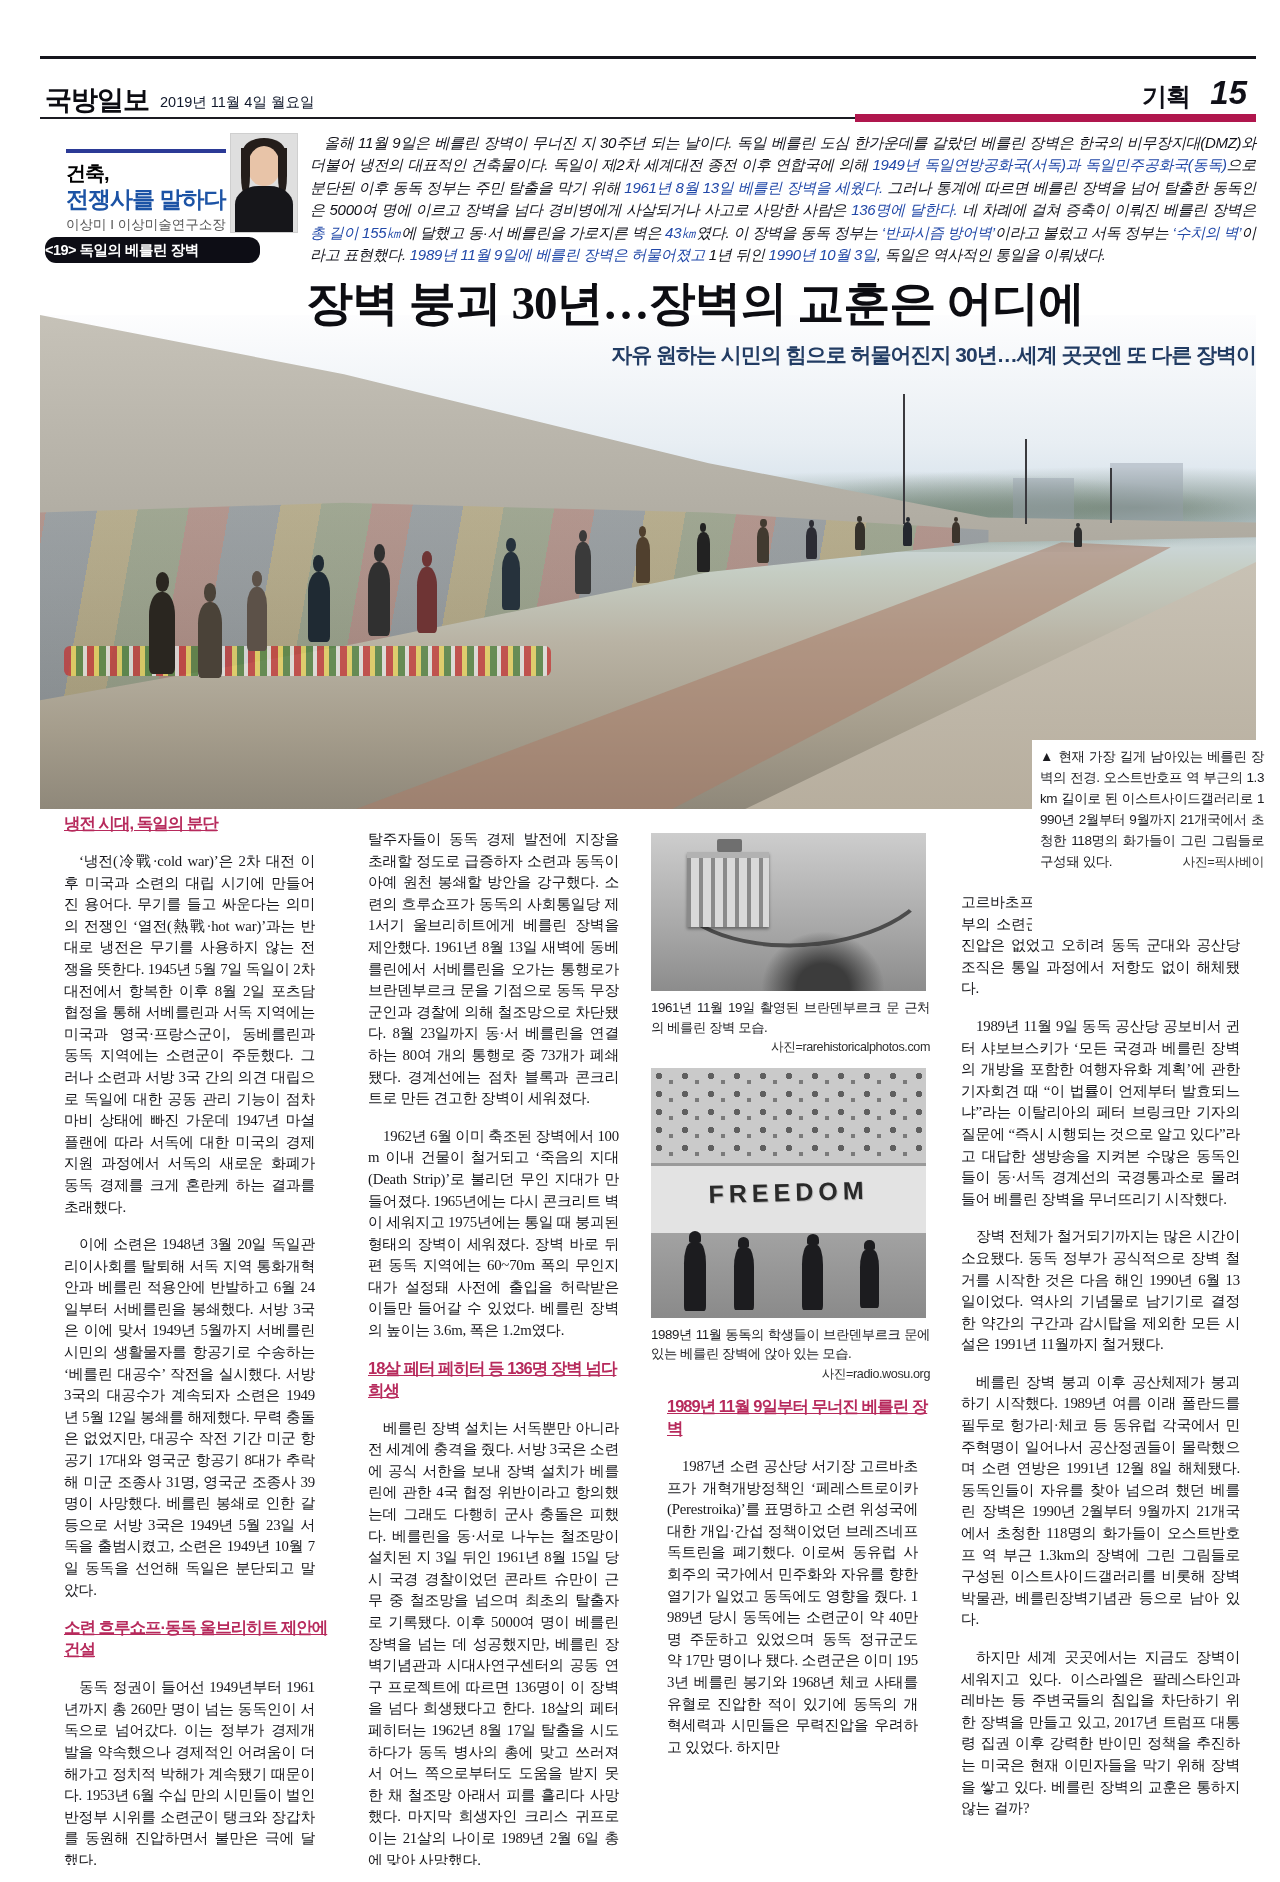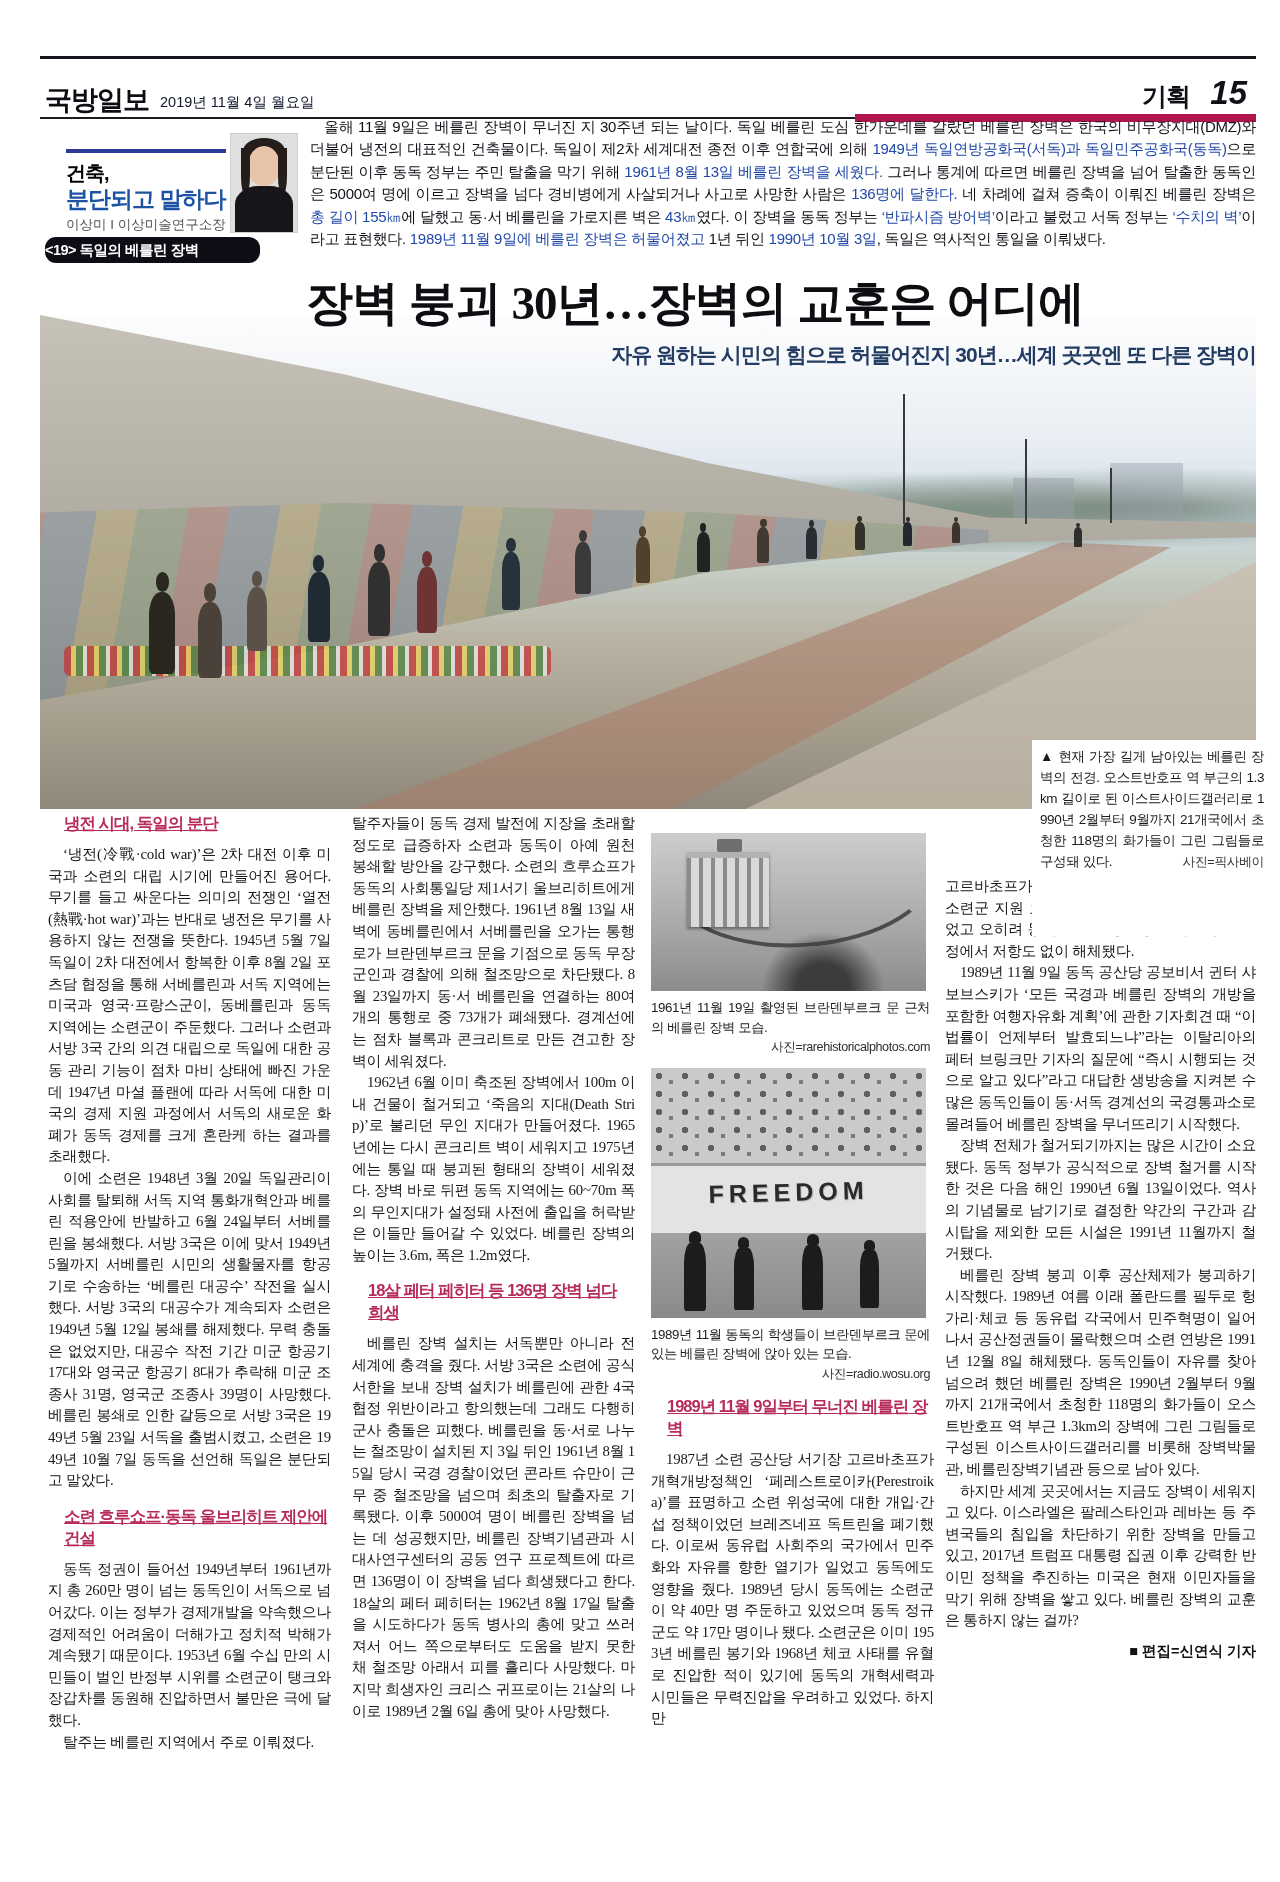--- a/index.html
+++ b/index.html
@@ -24,22 +24,22 @@
   .series-photo{left:230px;top:133px;width:66px;height:98px;background:#dfdfdf;overflow:hidden;border:1px solid #cfcfcf;}
   .sp-head{position:absolute;left:17px;top:12px;width:32px;height:40px;border-radius:50% 50% 46% 46%;background:#e8c4a8;}
   .sp-hair{position:absolute;left:12px;top:4px;width:42px;height:26px;border-radius:50% 50% 0 0;background:#241d1a;}
   .sp-hair2{position:absolute;left:10px;top:14px;width:9px;height:46px;background:#241d1a;border-radius:0 0 40% 40%;}
   .sp-hair3{position:absolute;left:47px;top:14px;width:9px;height:46px;background:#241d1a;border-radius:0 0 40% 40%;}
   .sp-body{position:absolute;left:4px;top:52px;width:58px;height:46px;background:#16161a;border-radius:40% 40% 0 0;}
   .episode-bar{left:45px;top:237px;width:215px;height:26px;background:#0d0d15;border-radius:11px;
                color:#fff;font-size:14.5px;font-weight:bold;line-height:26px;text-align:left;letter-spacing:-0.5px;}
 
   
-  .intro{left:310px;top:116px;width:946px;height:138px;font-size:15px;line-height:22.4px;
-         color:#101018;text-align:justify;word-break:break-all;text-indent:14px;letter-spacing:-0.3px;}
+  .intro{left:310px;top:132px;width:946px;height:138px;font-size:15px;line-height:22.4px;
+         color:#101018;text-align:justify;word-break:break-all;text-indent:14px;letter-spacing:-0.3px;font-style:italic;}
   .intro .blue{color:#2148a8;}
 
   
   .headline{left:180px;top:272px;width:1030px;text-align:center;font-family:"Liberation Serif","DejaVu Serif",serif;
             font-size:47px;font-weight:bold;color:#0d0d12;letter-spacing:-1px;z-index:6;}
   .subheadline{left:240px;top:341px;width:1016px;text-align:right;font-size:21px;font-weight:bold;
                color:#223c63;letter-spacing:-1px;z-index:6;}
 
   
   .hero{left:40px;top:315px;width:1216px;height:494px;overflow:hidden;background:linear-gradient(180deg,#fdfdfe 0%,#e8eef3 26%,#cfdde8 42%,#c5cdc3 52%,#b9b3a4 66%,#a59d8c 84%,#8f887a 100%);}
@@ -66,21 +66,21 @@
         font-size:13.5px;line-height:21px;color:#1b1b1f;text-align:justify;word-break:break-all;letter-spacing:-0.4px;z-index:8;}
   .hero-caption .credit{float:right;color:#333;font-size:12.8px;}
 
   
   .col{position:absolute;width:283px;overflow:hidden;}
   #col1{left:48px;top:813px;height:1052px;}
   #col2{left:352px;top:813px;height:1052px;}
   #col3-wrap{left:651px;top:833px;width:283px;height:1032px;}
   #col4{left:945px;top:876px;width:311px;height:944px;}
   .sec-heading{font-size:16.5px;font-weight:bold;color:#b72a5c;letter-spacing:-1px;margin:0 0 9px 16px;text-decoration:underline;}
-  .col p.body-p, #col3-wrap p.body-p{margin:0;font-family:"Liberation Serif","DejaVu Serif",serif;
+  .col p.body-p, #col3-wrap p.body-p{margin:16px;font-family:"Liberation Serif","DejaVu Serif",serif;
         font-size:14.8px;line-height:21.6px;color:#17171b;text-align:justify;word-break:break-all;text-indent:15px;letter-spacing:-0.2px;}
   p.body-p.cont{text-indent:0;}
   .gap-heading{margin-top:14px !important;}
 
   
   .inset{position:relative;width:275px;overflow:hidden;background:#b5b5b5;}
   #photo1{height:158px;background:linear-gradient(180deg,#cdcdcd 0%,#a8a8a8 60%,#8c8c8c 100%);}
   #photo1 .gate{position:absolute;left:13%;top:12%;width:30%;height:44%;background:#d9d9d9;
         border-top:6px solid #b2b2b2;box-shadow:0 2px 3px rgba(0,0,0,.4);
         background-image:repeating-linear-gradient(90deg,#8a8a8a 0 4px,transparent 4px 12px);}
@@ -112,21 +112,21 @@
   <div class="abs top-rule"></div>
   <div class="abs masthead">국방일보</div>
   <div class="abs issue-date">2019년 11월 4일 월요일</div>
   <div class="abs section-name">기획</div>
   <div class="abs page-num">15</div>
   <div class="abs header-rule"></div>
   <div class="abs accent-bar"></div>
 
   <div class="abs series-rule"></div>
   <div class="abs series-cat">건축,</div>
-  <div class="abs series-title">분단되고 말하다</div>
+  <div class="abs series-title">전쟁사를 말하다</div>
   <div class="abs series-author">이상미 I 이상미술연구소장</div>
   <div class="abs series-photo">
     <div class="sp-hair"></div>
     <div class="sp-head"></div>
     <div class="sp-hair2"></div>
     <div class="sp-hair3"></div>
     <div class="sp-body"></div>
   </div>
   <div class="abs episode-bar">&lt;19&gt; 독일의 베를린 장벽</div>
 

